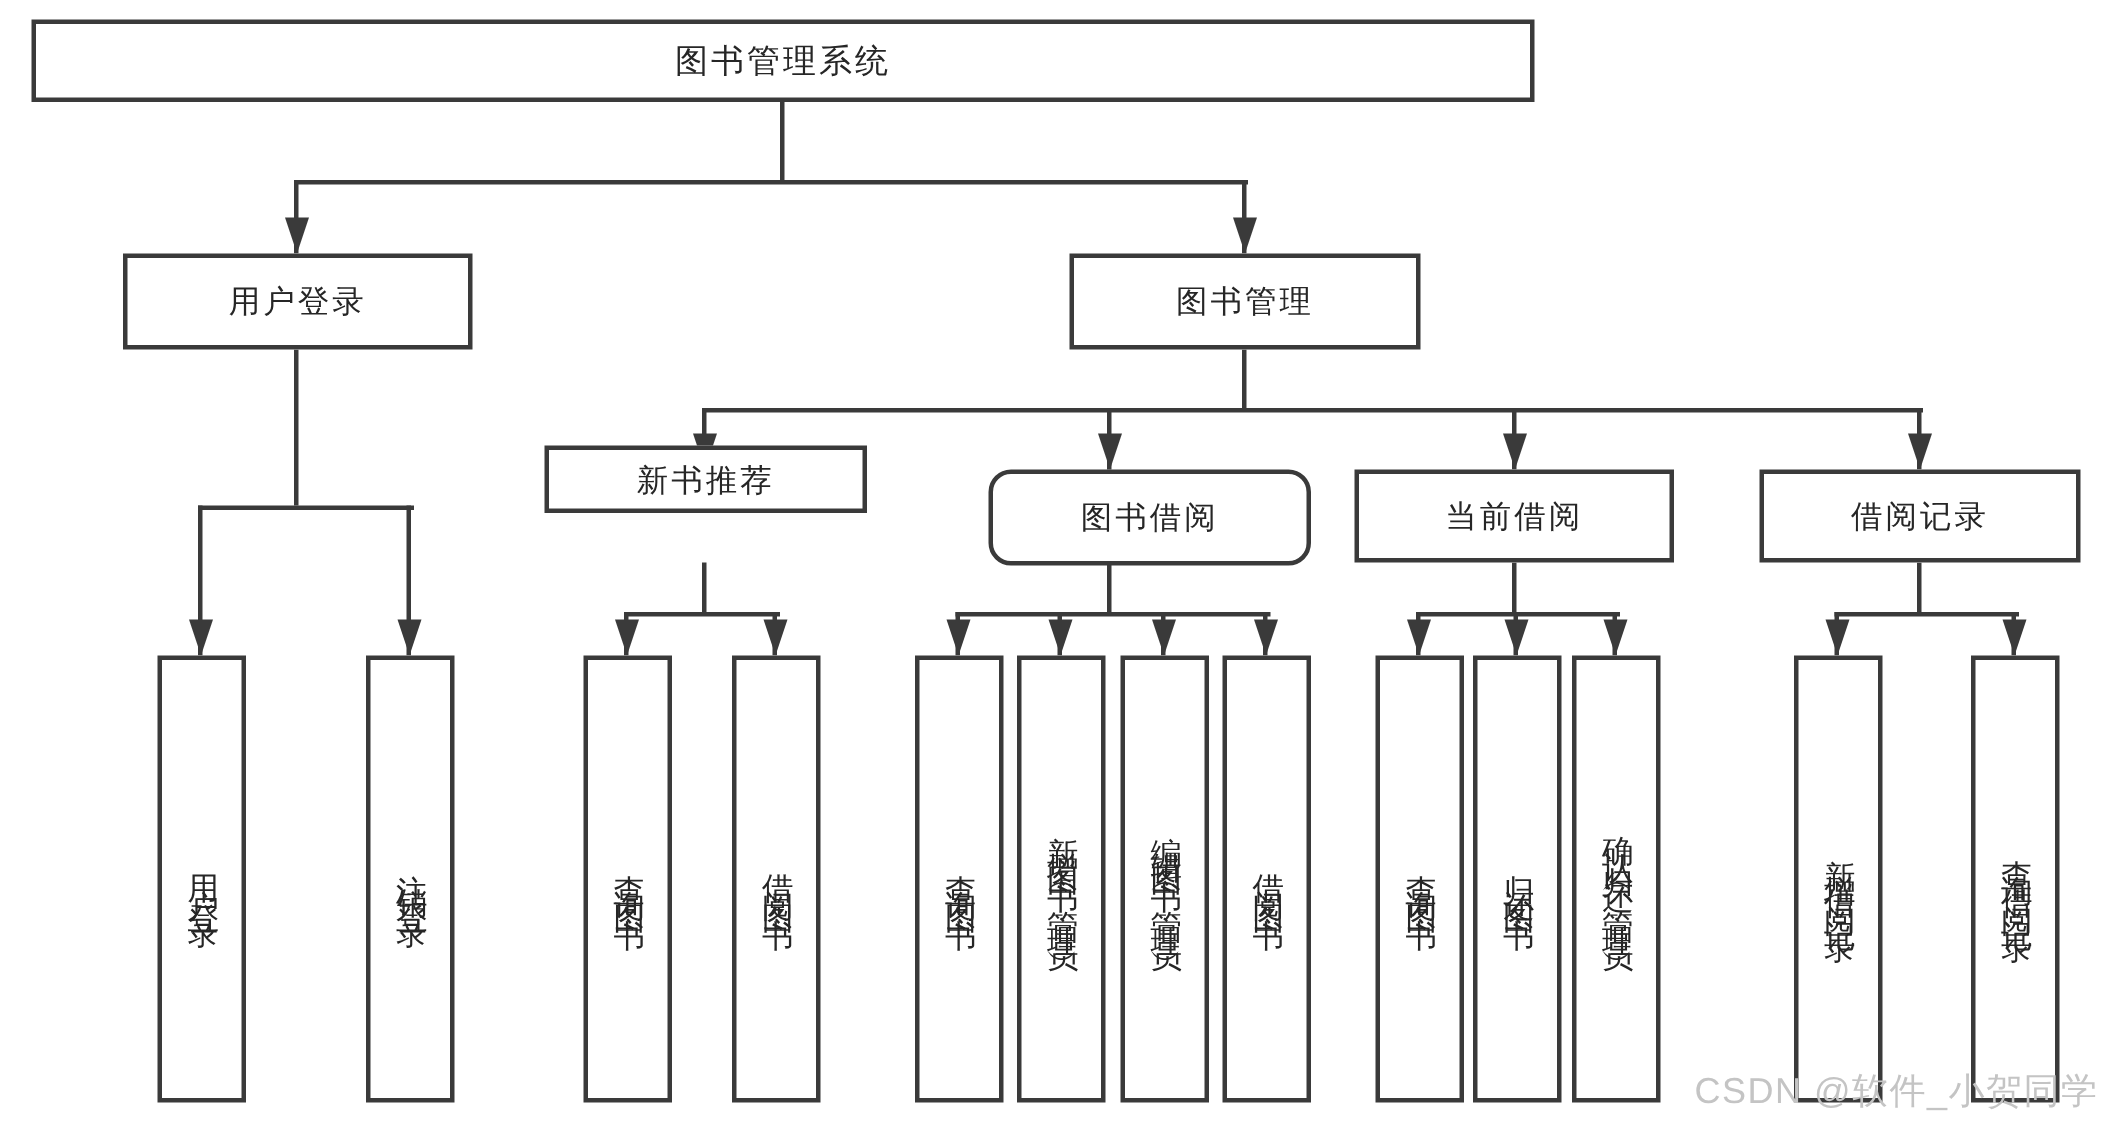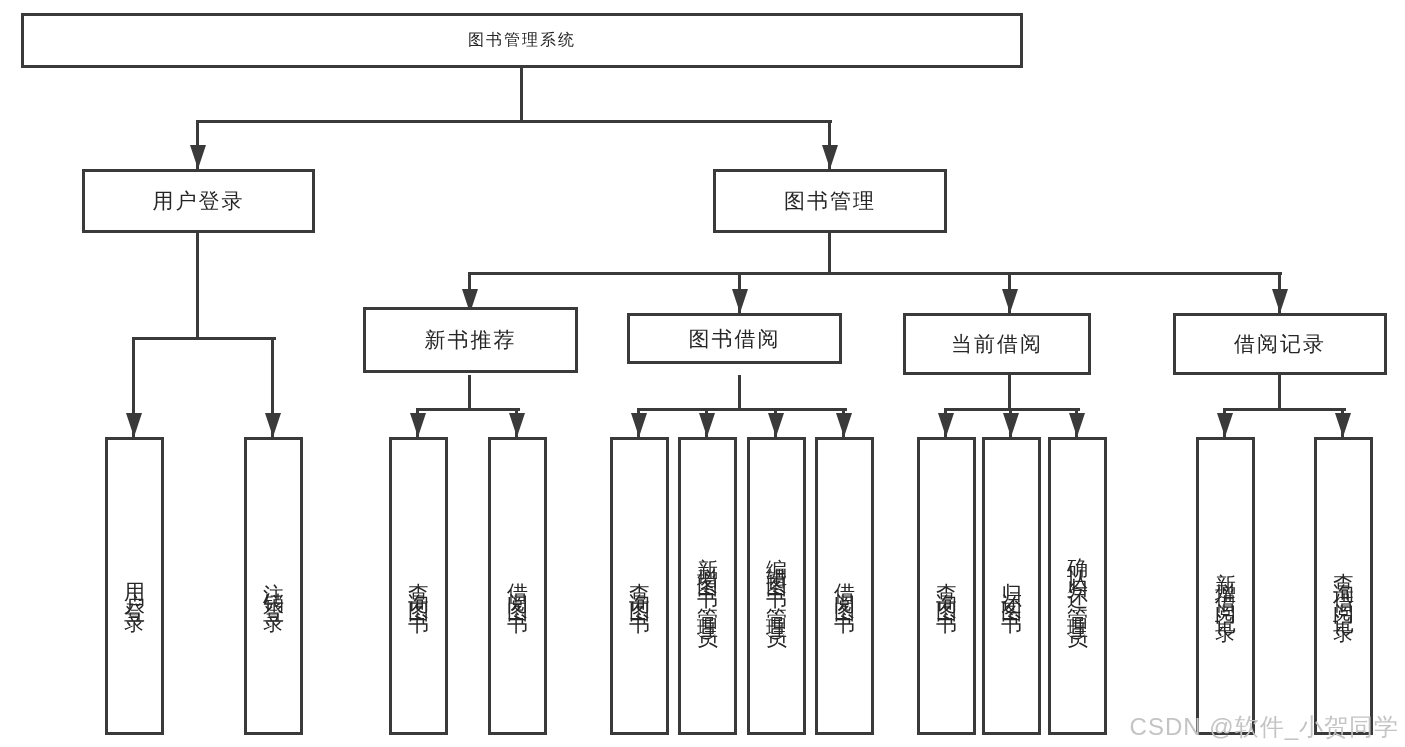--- a/index.html
+++ b/index.html
@@ -5,21 +5,21 @@
   html,body{margin:0;padding:0;background:#ffffff;}
   #canvas{
     position:relative;width:1405px;height:747px;background:#ffffff;overflow:hidden;
     font-family:"Liberation Sans","DejaVu Sans",sans-serif;color:#262626;
   }
   .box{
     position:absolute;background:#ffffff;border:3px solid #3a3a3a;box-sizing:border-box;
     display:flex;align-items:center;justify-content:center;
     font-size:21px;letter-spacing:2px;color:#262626;z-index:2;
   }
-  .box.title{font-size:16px;}
+  .box.title{font-size:22px;}
   .vbox{
     writing-mode:vertical-rl;text-orientation:mixed;
     font-size:21px;letter-spacing:10px;line-height:1.05;
   }
   .vline{position:absolute;width:3px;background:#3a3a3a;z-index:1;}
   .hline{position:absolute;height:3px;background:#3a3a3a;z-index:1;}
   .arrow{
     position:absolute;width:0;height:0;z-index:1;
     border-left:8px solid transparent;border-right:8px solid transparent;
     border-top:24px solid #3a3a3a;
@@ -38,27 +38,27 @@
     <span>图书管理系统</span>
   </div>
 
   <div class="box" style="left:82px;top:169px;width:233px;height:64px;">
     <span>用户登录</span>
   </div>
   <div class="box" style="left:713px;top:169px;width:234px;height:64px;text-align:right;">
     <span>图书管理</span>
   </div>
 
-  <div class="box" style="left:363px;top:307px;width:215px;height:66px;">
+  <div class="box" style="left:363px;top:297px;width:215px;height:45px;">
     <span>新书推荐</span>
   </div>
-  <div class="box" style="left:627px;top:313px;width:215px;height:51px;">
+  <div class="box" style="left:659px;top:313px;width:215px;height:64px;border-radius:15px;">
     <span>图书借阅</span>
   </div>
-  <div class="box" style="left:903px;top:313px;width:188px;height:62px;">
+  <div class="box" style="left:903px;top:313px;width:213px;height:62px;">
     <span>当前借阅</span>
   </div>
   <div class="box" style="left:1173px;top:313px;width:214px;height:62px;">
     <span>借阅记录</span>
   </div>
 
   <div class="box vbox" style="left:105px;top:437px;width:59px;height:298px;">
     <span>用户登录</span>
   </div>
   <div class="box vbox" style="left:244px;top:437px;width:59px;height:298px;">

